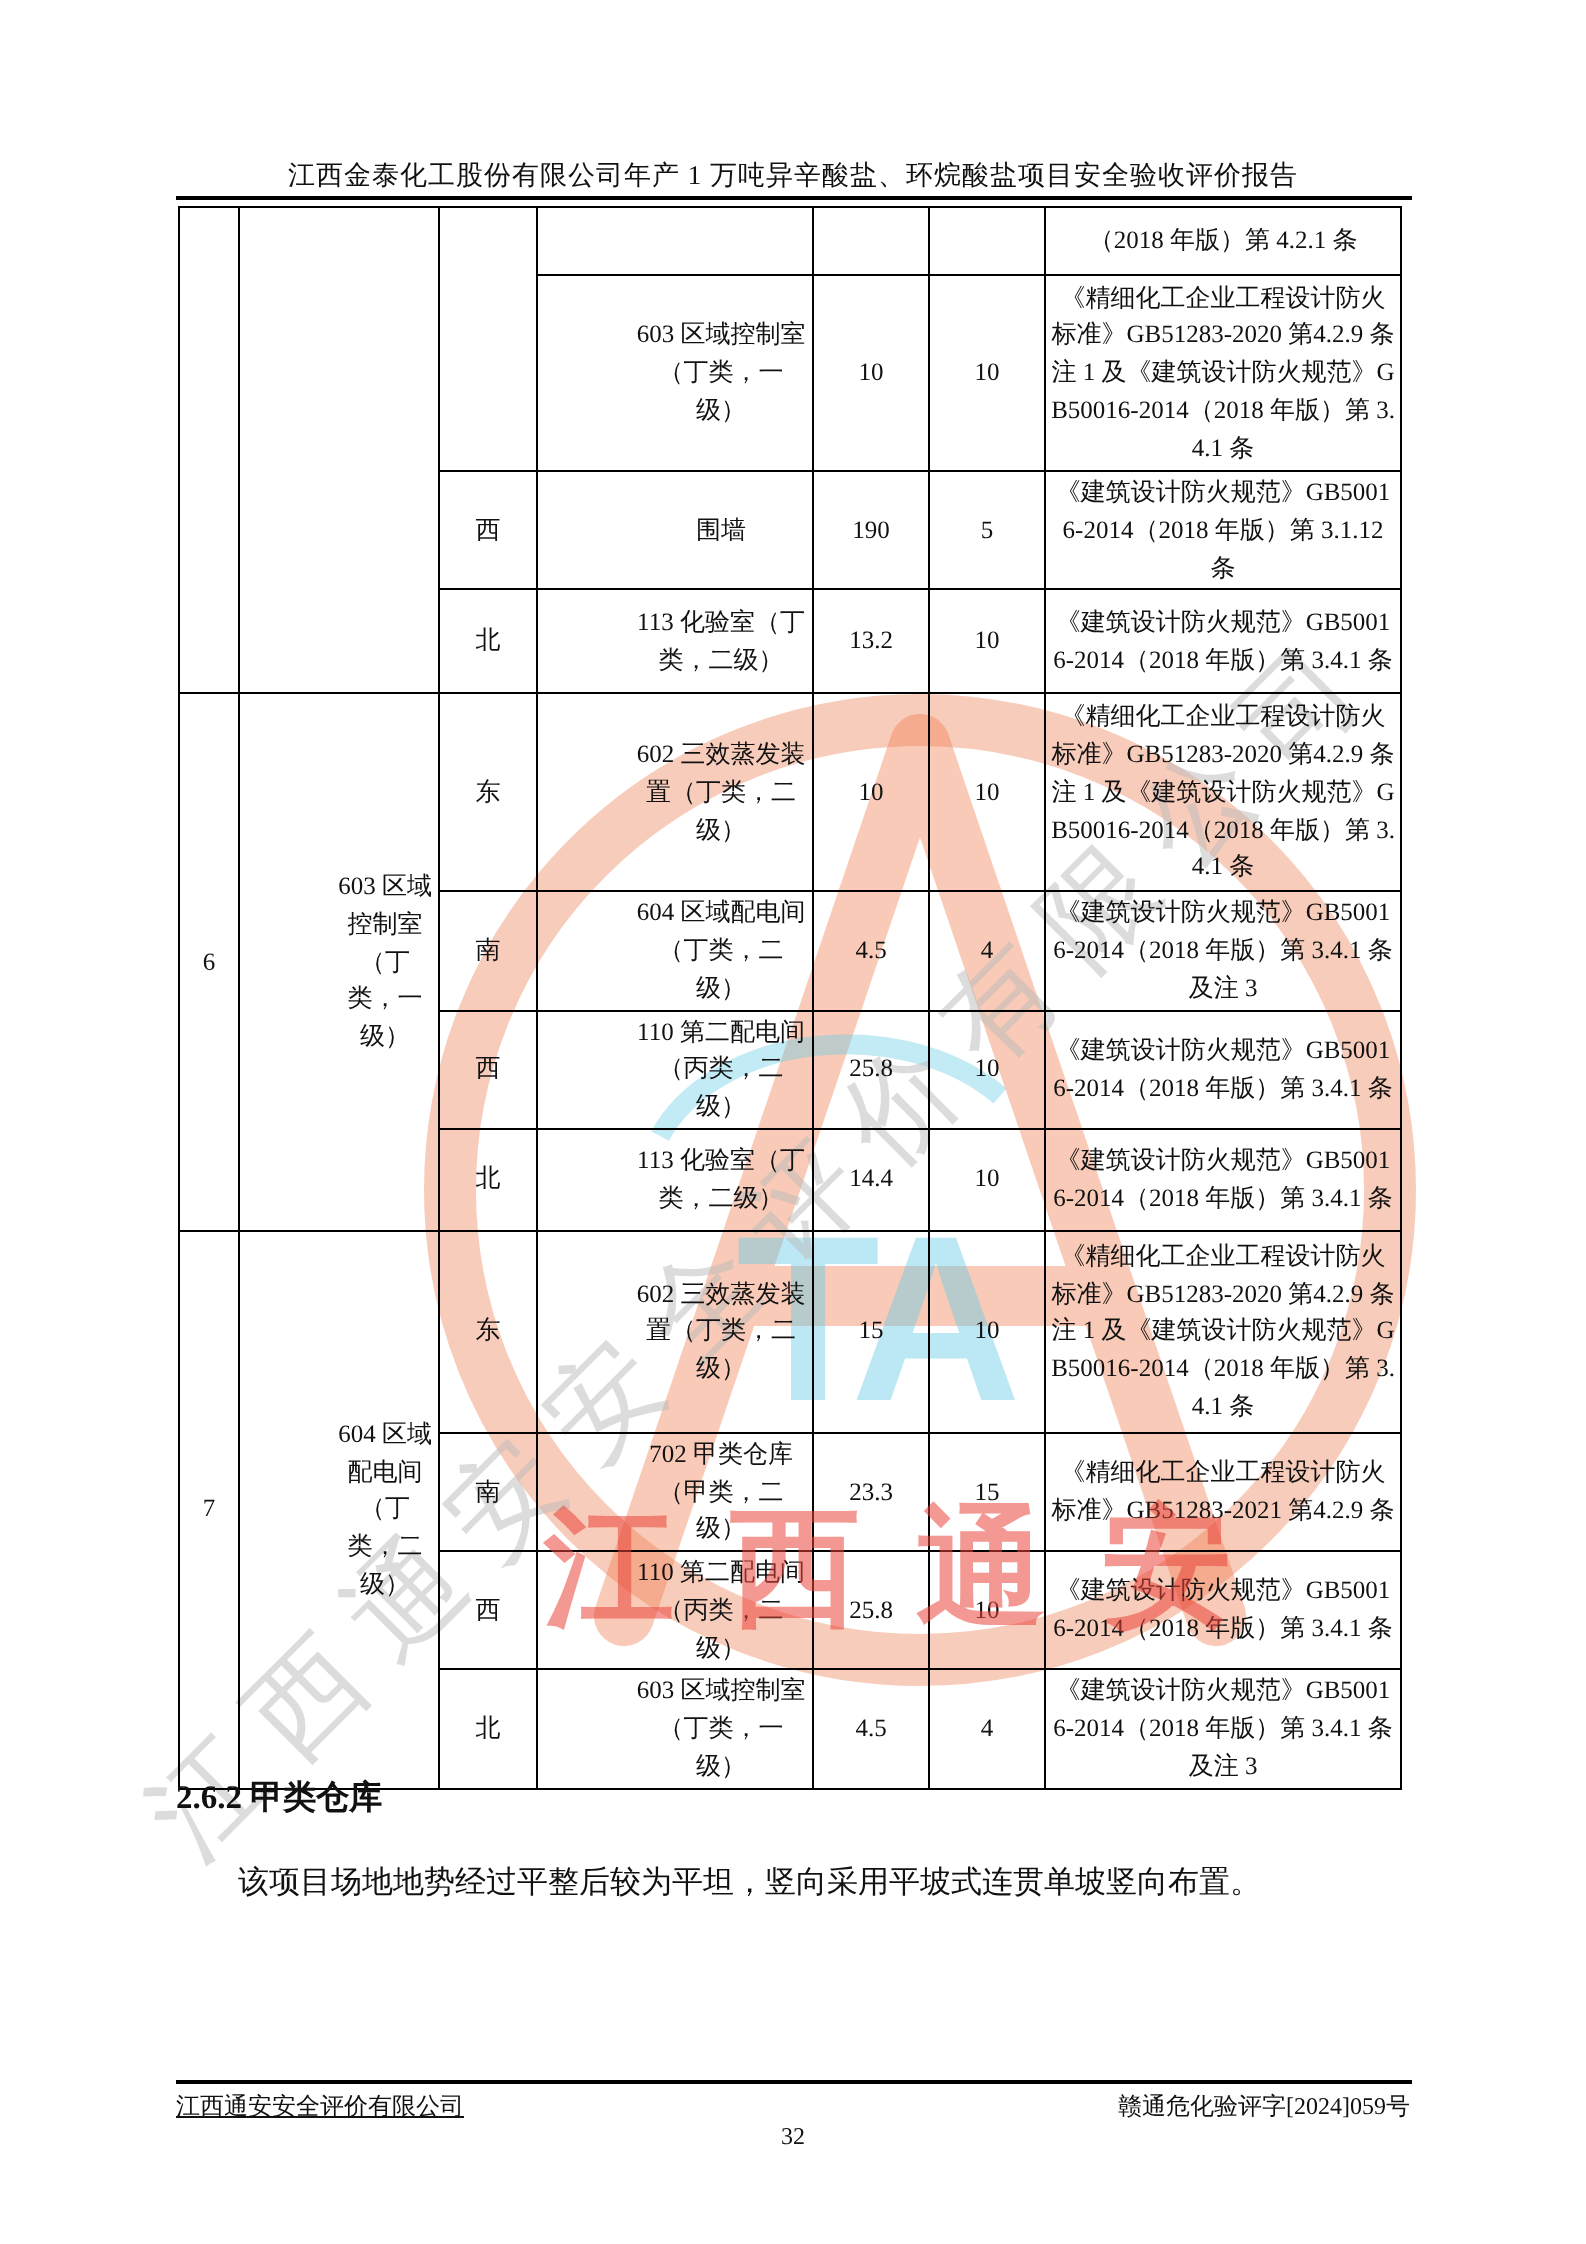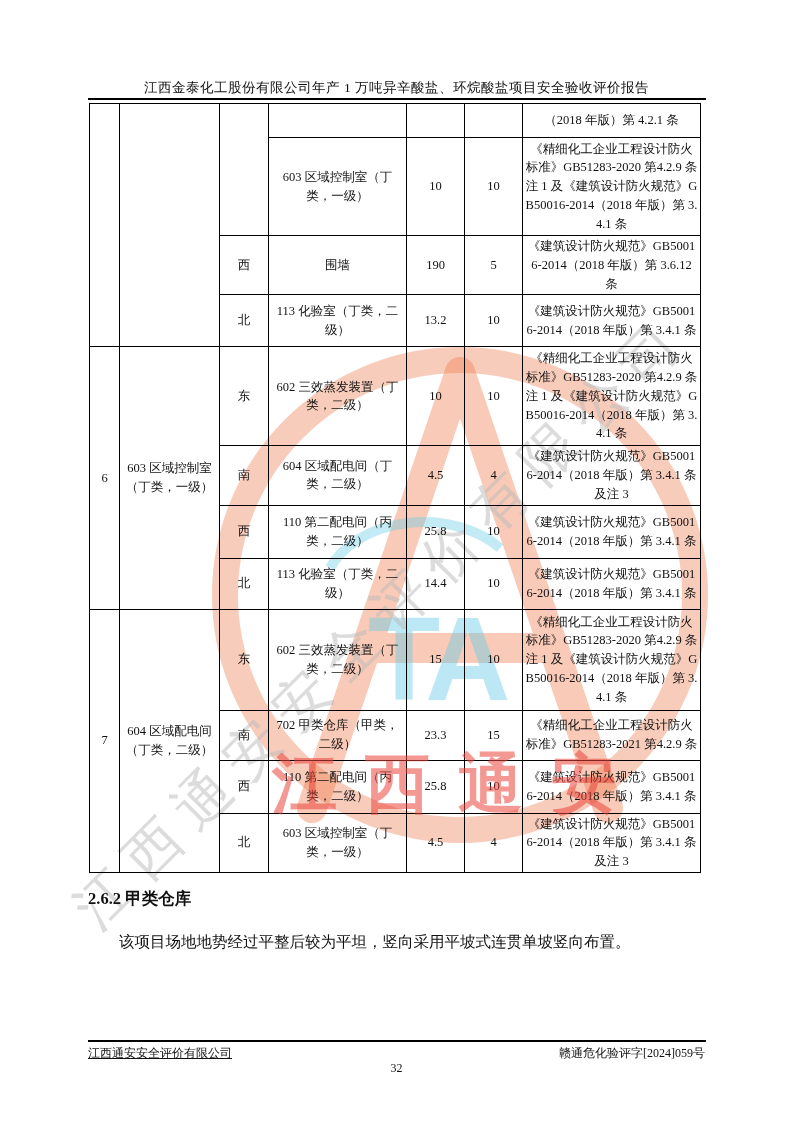--- a/index.html
+++ b/index.html
@@ -39,21 +39,21 @@
     font-size:12.5px;line-height:1.5;
     z-index:1;
     border-radius:30px;
   }
   .tbl td{
     border:1px solid #000;
     text-align:center;vertical-align:middle;
     padding:1px 2px;overflow:hidden;
   }
   .tbl td.reg{word-break:break-all;line-height:1.5;}
-  .tbl td.fac{word-break:break-all;}
+  .tbl td.fac{word-break:break-all;padding-left:48px;}
   tr.hA{height:34px;} tr.hB{height:98px;} tr.hC{height:54px;} tr.hD{height:52px;}
   tr.hE{height:99px;} tr.hF{height:52px;} tr.hG{height:53px;} tr.hH{height:51px;}
   tr.hI{height:101px;} tr.hJ{height:50px;} tr.hK{height:53px;} tr.hL{height:58px;}
   
   .sec-heading{
     position:absolute;left:88px;top:888px;
     font-size:16.5px;font-weight:700;z-index:1;
   }
   .sec-body{
     position:absolute;left:88px;top:926px;width:618px;
@@ -111,21 +111,21 @@
       <td class="fac">603 区域控制室（丁类，一级）</td>
       <td>10</td>
       <td>10</td>
       <td class="reg">《精细化工企业工程设计防火标准》GB51283-2020 第4.2.9 条注 1 及《建筑设计防火规范》GB50016-2014（2018 年版）第 3.4.1 条</td>
     </tr>
     <tr class="hC">
       <td>西</td>
       <td class="fac">围墙</td>
       <td>190</td>
       <td>5</td>
-      <td class="reg">《建筑设计防火规范》GB50016-2014（2018 年版）第 3.6.12 条</td>
+      <td class="reg">《建筑设计防火规范》GB50016-2014（2018 年版）第 3.1.12 条</td>
     </tr>
     <tr class="hD">
       <td>北</td>
       <td class="fac">113 化验室（丁类，二级）</td>
       <td>13.2</td>
       <td>10</td>
       <td class="reg">《建筑设计防火规范》GB50016-2014（2018 年版）第 3.4.1 条</td>
     </tr>
     <tr class="hE">
       <td rowspan="4">6</td>

